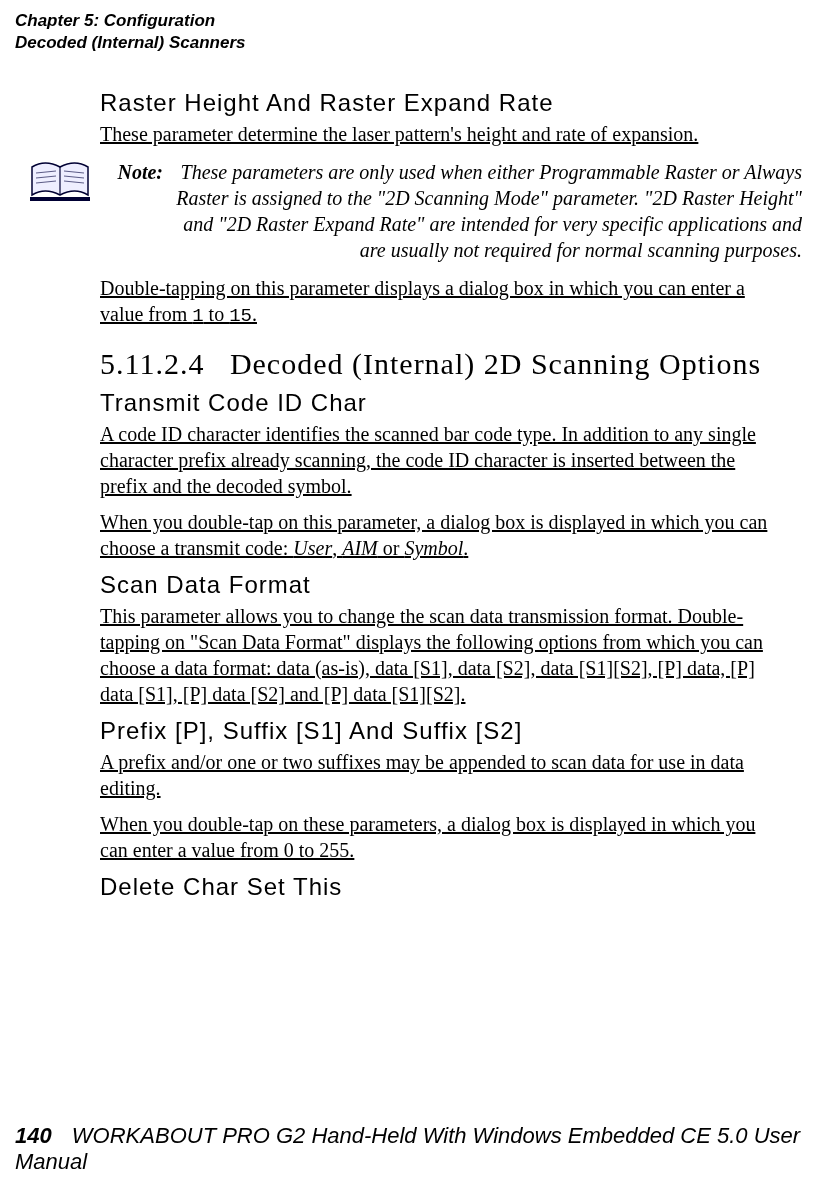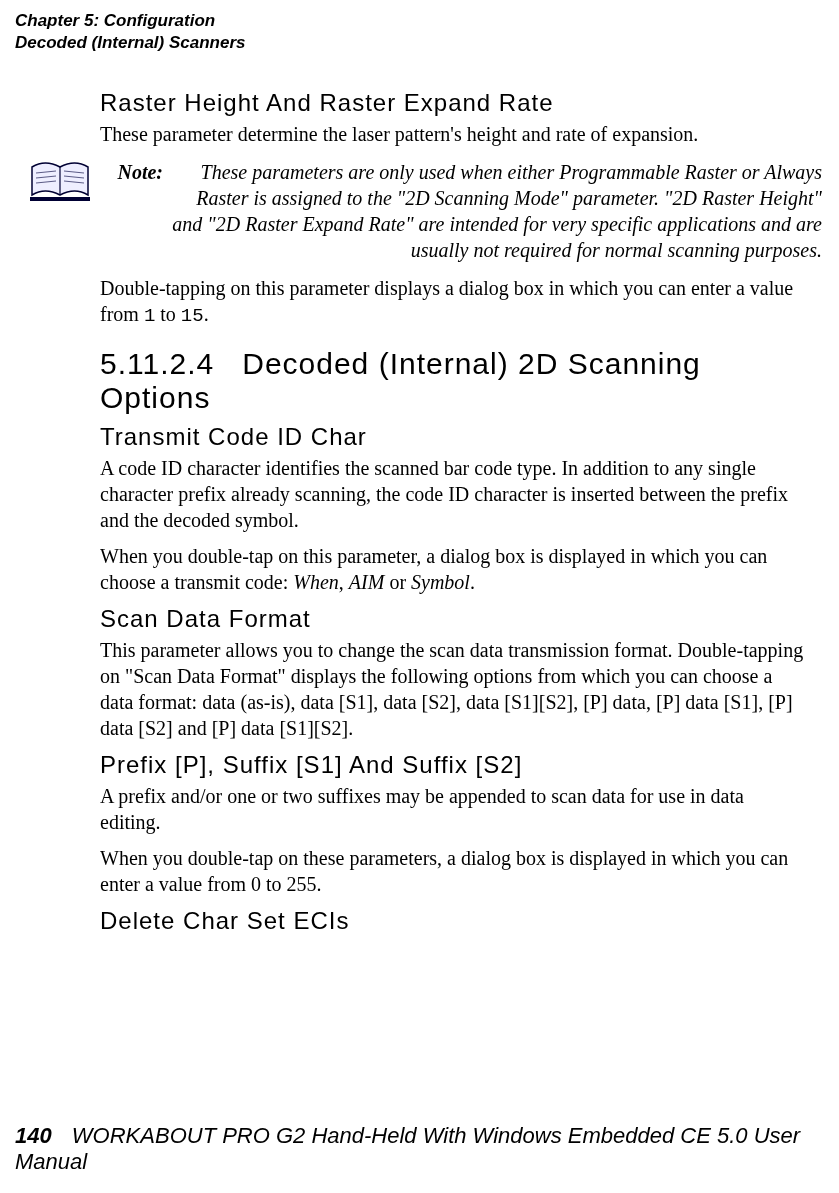--- a/index.html
+++ b/index.html
@@ -6,21 +6,21 @@
     margin: 0;
     padding: 0;
     font-family: "Times New Roman", Times, serif;
     background: white;
     width: 839px;
     height: 1193px;
     position: relative;
     color: #000;
   }
   .page {
-    padding: 10px 12px 0 15px;
+    padding: 10px 32px 0 15px;
     box-sizing: border-box;
   }
   .header-block {
     font-family: Arial, sans-serif;
     font-style: italic;
     font-weight: bold;
     font-size: 17px;
     line-height: 1.3;
     margin-bottom: 35px;
   }
@@ -31,34 +31,35 @@
   .h-sub {
     font-family: "Arial Narrow", Arial, sans-serif;
     font-stretch: condensed;
     font-size: 24px;
     letter-spacing: 1px;
     margin-top: 0px;
     margin-bottom: 4px;
     font-weight: normal;
   }
   .h-sub-large {
-    font-family: Liberation Sans, sans-serif;
+    font-family: Liberation Serif, serif;
     font-stretch: condensed;
     font-size: 30px;
     letter-spacing: 1px;
     margin-top: 18px;
     margin-bottom: 8px;
     font-weight:normal;
   }
   .body-text {
     font-family: "Times New Roman", Times, serif;
     font-size: 20px;
     line-height: 1.3;
     margin-top: 2px;
     margin-bottom: 10px;
+    text-decoration: underline;
   }
   .mono {
     font-family: "Courier New", monospace;
     font-size: 19px;
   }
   .note-row {
     display: flex;
     align-items: flex-start;
     margin-top: 12px;
     margin-bottom: 12px;
@@ -141,31 +142,31 @@
       <span>Double-tapping on this parameter displays a dialog box in which you can enter a value from </span><span class="mono">1</span><span> to </span><span class="mono">15</span><span>.</span>
     </p>
 
     <h2 class="h-sub-large">
       <span>5.11.2.4</span>&nbsp;&nbsp;&nbsp;<span>Decoded (Internal) 2D Scanning Options</span>
     </h2>
 
     <h3 class="h-sub">Transmit Code ID Char</h3>
     <p class="body-text">A code ID character identifies the scanned bar code type. In addition to any single character prefix already scanning, the code ID character is inserted between the prefix and the decoded symbol.</p>
     <p class="body-text">
-      <span>When you double-tap on this parameter, a dialog box is displayed in which you can choose a transmit code: </span><i>When</i><span>, </span><i>AIM</i><span> or </span><i>Symbol</i><span>.</span>
+      <span>When you double-tap on this parameter, a dialog box is displayed in which you can choose a transmit code: </span><i>User</i><span>, </span><i>AIM</i><span> or </span><i>Symbol</i><span>.</span>
     </p>
 
     <h3 class="h-sub">Scan Data Format</h3>
     <p class="body-text">This parameter allows you to change the scan data transmission format. Double-tapping on "Scan Data Format" displays the following options from which you can choose a data format: data (as-is), data [S1], data [S2], data [S1][S2], [P] data, [P] data [S1], [P] data [S2] and [P] data [S1][S2].</p>
 
     <h3 class="h-sub">Prefix [P], Suffix [S1] And Suffix [S2]</h3>
     <p class="body-text">A prefix and/or one or two suffixes may be appended to scan data for use in data editing.</p>
     <p class="body-text">When you double-tap on these parameters, a dialog box is displayed in which you can enter a value from 0 to 255.</p>
 
-    <h3 class="h-sub">Delete Char Set ECIs</h3>
+    <h3 class="h-sub">Delete Char Set This</h3>
   </div>
 
 </div>
 
 <div class="footer">
   <span class="pagenum">140</span>
   <span>WORKABOUT PRO G2 Hand-Held With Windows Embedded CE 5.0 User Manual</span>
 </div>
 
 </body></html>

